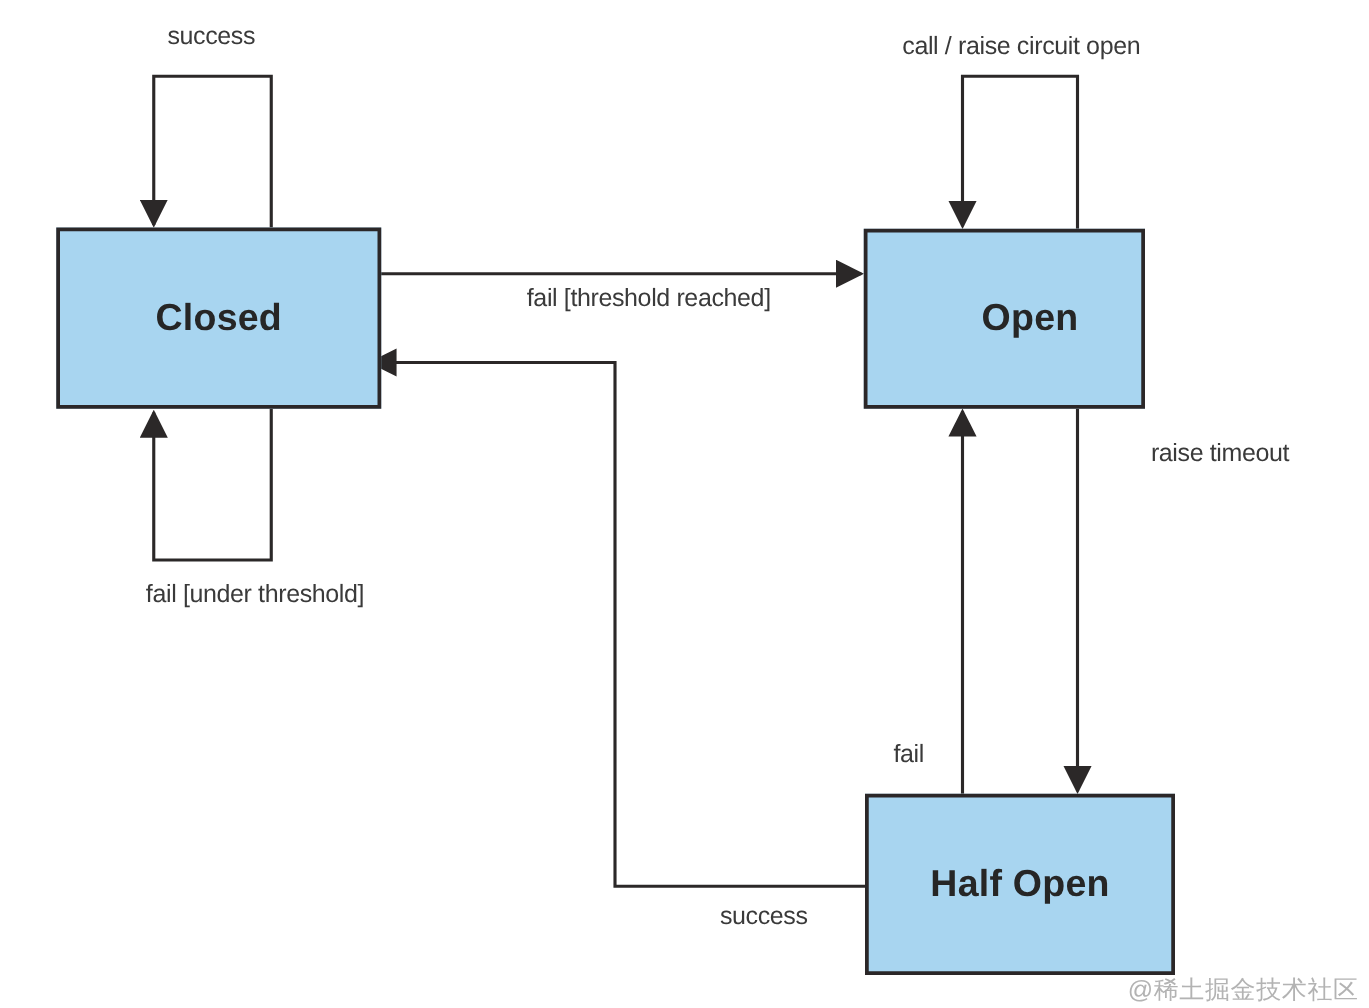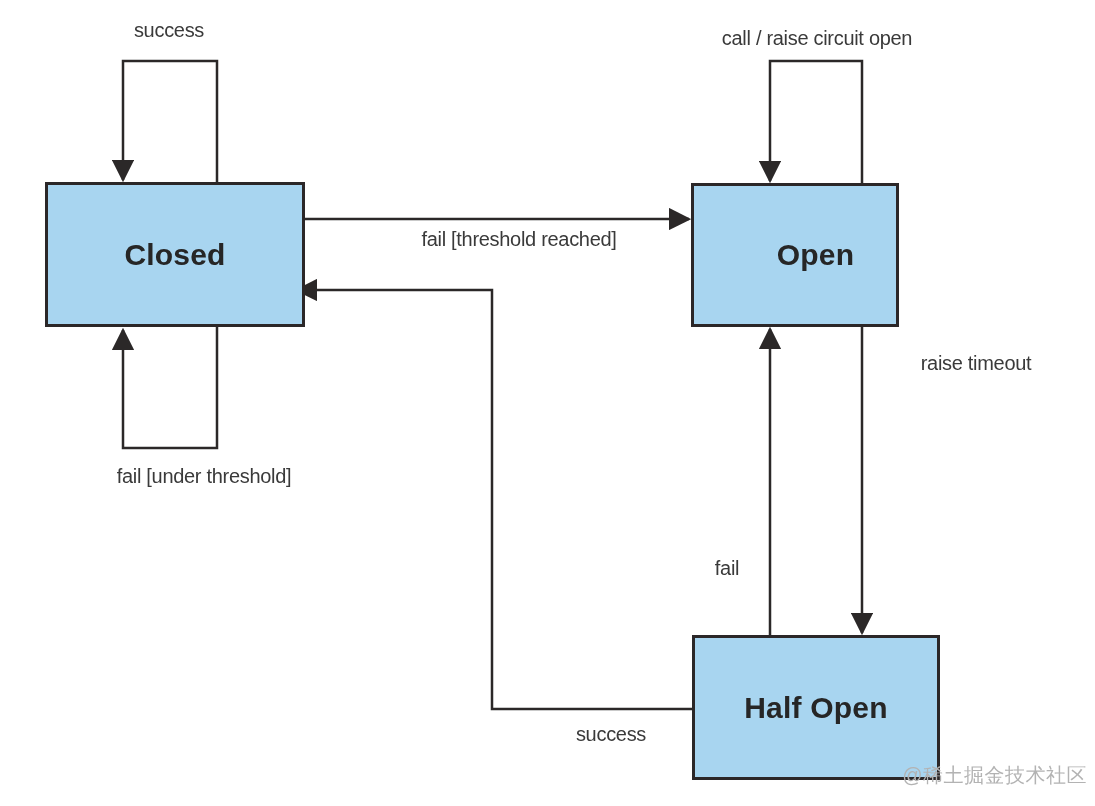--- a/index.html
+++ b/index.html
@@ -33,40 +33,40 @@
     border:3px solid var(--state-border);
     display:flex;
     align-items:center;
     justify-content:center;
     font-weight:bold;
     font-size:30px;
     letter-spacing:0.2px;
     color:var(--state-text);
   }
   .state-closed{left:45px;top:182px;width:260px;height:145px;}
-  .state-open{left:691px;top:183px;width:208px;height:144px;padding-left:41px;}
+  .state-open{left:691px;top:183px;width:225px;height:144px;padding-left:41px;}
   .state-half-open{left:692px;top:635px;width:248px;height:145px;}
   .edge-label{
     position:absolute;
     transform:translate(-50%,-50%);
     font-size:20px;
     letter-spacing:-0.3px;
     color:var(--label-text);
     white-space:nowrap;
   }
   .lbl-success-closed{left:169px;top:30px;}
   .lbl-call-raise{left:817px;top:38px;}
   .lbl-fail-threshold{left:519px;top:195px;margin-top:44px;}
   .lbl-fail-under{left:162px;top:476px;margin-left:42px;}
   .lbl-reset-timeout{left:976px;top:363px;}
-  .lbl-fail{left:727px;top:568px;}
+  .lbl-fail{left:727px;top:604px;}
   .lbl-success-half{left:611px;top:734px;}
   .watermark{
     position:absolute;
-    right:8px;top:762px;
+    right:8px;top:778px;
     font-size:20px;
     color:var(--watermark);
     letter-spacing:0.5px;
     white-space:nowrap;
   }
 </style>
 </head>
 <body>
 
 <div class="canvas">

